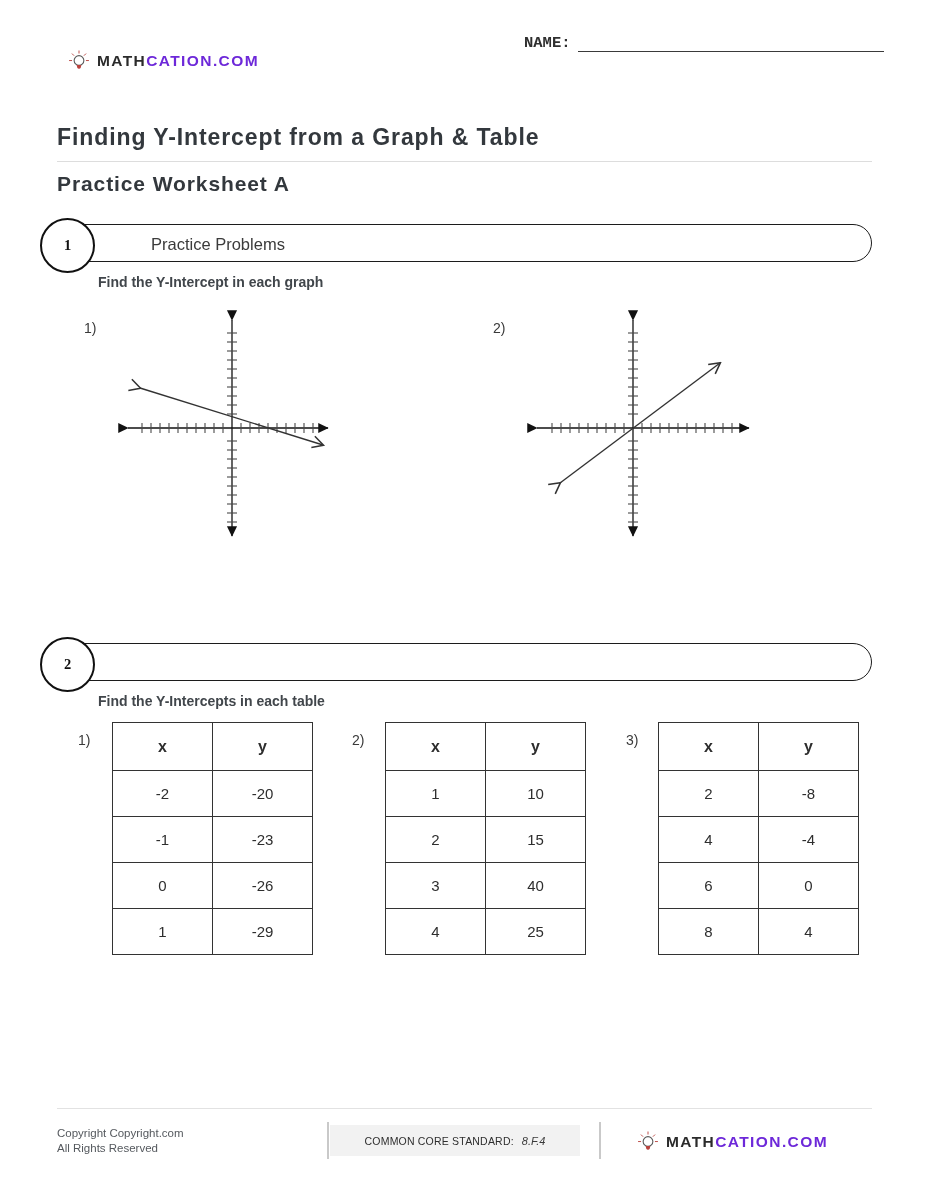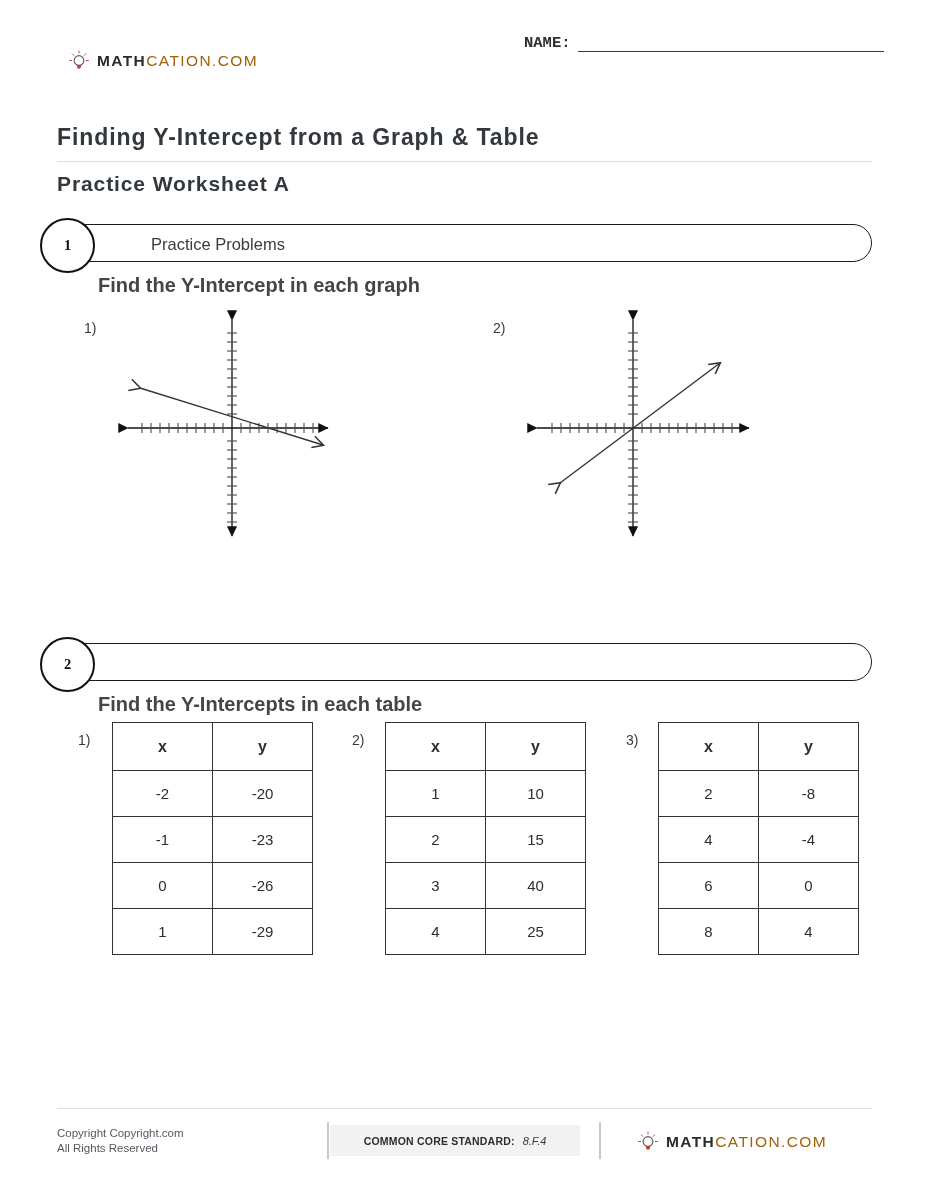--- a/index.html
+++ b/index.html
@@ -26,21 +26,21 @@
     gap: 7px;
   }
   .bulb-icon { width: 22px; height: 22px; display:block; }
   .brand-text {
     font-size: 15.5px;
     letter-spacing: 1.4px;
     color: #2b2b2b;
     white-space: nowrap;
   }
   .brand-text .b { font-weight: 700; }
-  .brand-text .t { font-weight: 400; color:#a16207; }
+  .brand-text .t { font-weight: 700; color:#6d28d9; }
 
   .name-block {
     position: absolute;
     left: 524px;
     top: 34px;
     width: 360px;
     font-weight: 700;
     color: #2f2f2f;
     font-size: 15.5px;
   }
@@ -118,21 +118,21 @@
     display: flex;
     align-items: center;
     font-size: 16.5px;
     font-weight: 400;
     color: #3b3b3b;
     margin-left: 40px;
   }
   .section-instruction {
     margin-top: 12px;
     margin-left: 41px;
-    font-size: 20px;
+    font-size: 14px;
     font-weight: 700;
     color: #41464b;
   }
 
   
   .graph-area { position: absolute; left: 0; top: 0; }
   .prob-num {
     position: absolute;
     font-size: 14px;
     color: #3a3a3a;
@@ -193,21 +193,21 @@
     width: 250px;
     height: 31px;
     background: #f2f2f2;
     display: flex;
     align-items: center;
     justify-content: center;
     gap: 8px;
   }
   .ccs-label {
     font-size: 10.5px;
-    font-weight: 700;
+    font-weight: 400;
     letter-spacing: 0.2px;
     color: #2e2e2e;
   }
   .ccs-value { font-size: 11px; color: #3a3a3a; font-style: italic; }
   .foot-brand {
     position: absolute;
     left: 637px;
     top: 1131px;
     display: flex;
     align-items: center;

